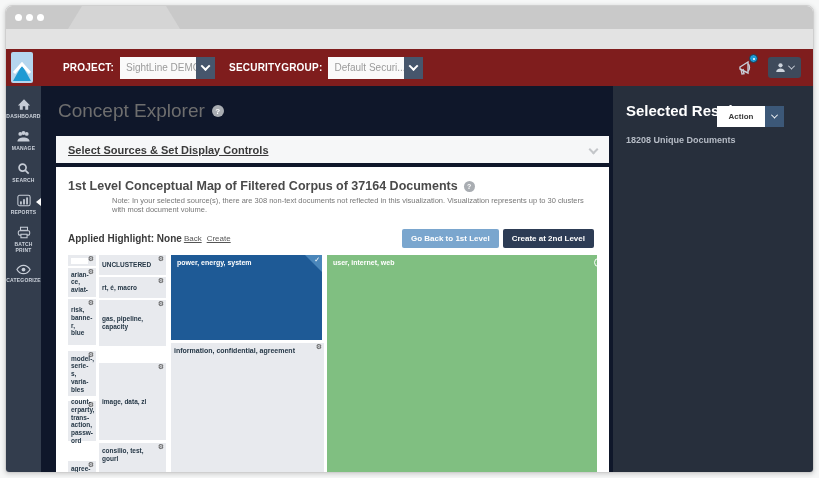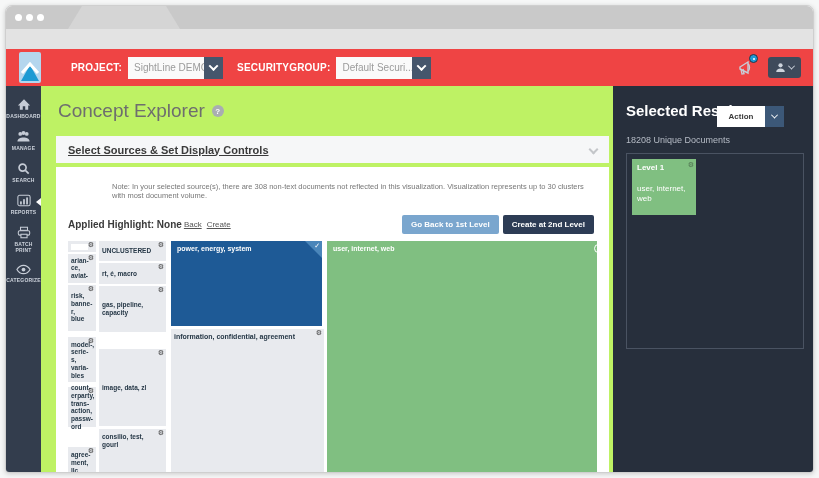--- a/index.html
+++ b/index.html
@@ -11,21 +11,21 @@
             box-shadow:0 1px 5px rgba(0,0,0,.18); }
 
   
   .titlebar { height:23px; background:#c9c9c9; position:relative; }
   .dot { position:absolute; top:8px; width:7px; height:7px; border-radius:50%; background:#fff; }
   .tab { position:absolute; left:62px; top:0; width:112px; height:23px; background:#d5d5d5;
          clip-path:polygon(14px 0, calc(100% - 14px) 0, 100% 100%, 0 100%); }
   .addressbar { height:20px; background:#e3e3e3; }
 
   
-  .navbar { height:37px; background:#ef4444; display:flex; align-items:center; padding:0 12px 0 13px; }
+  .navbar { height:37px; background:#7f1d1d; display:flex; align-items:center; padding:0 12px 0 5px; }
   .logo { width:22px; height:31px; margin-top:3px; align-self:flex-start; }
   .nav-label { color:#fff; font-size:10px; font-weight:bold; letter-spacing:.2px; white-space:nowrap; }
   .nav-select { width:76px; height:22px; background:#fafafa; color:#9b9b9b; font-size:10px;
                 display:flex; align-items:center; padding:0 6px; margin-left:6px; white-space:nowrap; overflow:hidden; }
   .nav-select-btn { width:19px; height:22px; background:#46566c; display:flex; align-items:center; justify-content:center; }
   .chev { width:7px; height:7px; border-right:2px solid #fff; border-bottom:2px solid #fff; transform:rotate(45deg) translate(-1px,-1px); }
   .chev.sm { width:5px; height:5px; border-width:1.5px; }
   .nav-right { margin-left:auto; display:flex; align-items:center; gap:12px; }
   .bullhorn-wrap { position:relative; width:20px; height:20px; }
   .badge { position:absolute; top:-4px; right:-2px; width:9px; height:9px; border-radius:50%;
@@ -38,21 +38,21 @@
   .app-body { display:flex; height:388px; }
 
   
   .sidebar { width:35px; background:#333d4d; padding-top:7px; display:flex; flex-direction:column; }
   .side-item { position:relative; display:flex; flex-direction:column; align-items:center; padding:5px 0 6px; }
   .side-item .lbl { font-size:5px; font-weight:bold; color:#cdd3dc; margin-top:2px; letter-spacing:.2px; text-align:center; line-height:1.2; }
   .active-arrow { position:absolute; right:0; top:9px; width:0; height:0;
                   border-top:4px solid transparent; border-bottom:4px solid transparent; border-right:5px solid #fbfbfb; }
 
   
-  .main { width:572px; background:#bef264; position:relative; }
+  .main { width:572px; background:#0f172a; position:relative; }
   .page-title { position:absolute; left:17px; top:14px; font-size:19px; color:#6e6e6e; display:flex; align-items:center; gap:7px; }
   .help { display:inline-flex; width:12px; height:12px; border-radius:50%; background:#a9adb2; color:#fff;
           font-size:8px; font-weight:bold; align-items:center; justify-content:center; }
   .help.sm { width:11px; height:11px; font-size:7px; }
   .sources-bar { position:absolute; left:15px; right:4px; top:50px; height:27px; background:#f6f7f8;
                  display:flex; align-items:center; padding:0 12px; }
   .sources-bar .txt { font-size:11px; font-weight:bold; color:#3a3a3a; text-decoration:underline; }
   .sources-bar .chev-lite { margin-left:auto; width:7px; height:7px; border-right:2px solid #c3c6c9; border-bottom:2px solid #c3c6c9; transform:rotate(45deg); }
   .panel { position:absolute; left:15px; right:4px; top:81px; bottom:0; background:#fff; padding:12px 12px 0 12px; }
   .map-title { font-size:12.5px; font-weight:bold; color:#4a4a4a; display:flex; align-items:center; gap:6px; }
@@ -83,21 +83,21 @@
   .circle-check { position:absolute; top:3px; right:4px; width:9px; height:9px; border:1px solid #fff;
                   border-radius:50%; color:#fff; font-size:6px; display:flex; align-items:center; justify-content:center; }
 
   
   .right-panel { flex:1; background:#272f3c; position:relative; }
   .rp-title { position:absolute; left:13px; top:16px; font-size:15px; font-weight:bold; color:#fff; }
   .action-group { position:absolute; right:29px; top:20px; display:flex; height:21px;padding-left:12px; }
   .action-main { background:#fff; color:#3a3a3a; font-size:8px; font-weight:bold; display:flex;
                  align-items:center; justify-content:center; width:48px; }
   .action-chev { width:19px; background:#3c5878; display:flex; align-items:center; justify-content:center; }
-  .rp-count { position:absolute; left:13px; top:49px; font-size:9px; color:#b6bcc6; }
+  .rp-count { position:absolute; left:13px; top:49px; font-size:9px; color:#b6bcc6;font-weight:bold; }
   .results-box { position:absolute; left:13px; top:67px; width:178px; height:196px; border:1px solid #4a5362; }
   .level-tile { position:absolute; left:5px; top:5px; width:64px; height:56px; background:#80bf81; }
   .level-tile .lt-name { position:absolute; left:5px; top:4px; font-size:8px; font-weight:bold; color:#fff; }
   .level-tile .lt-label { position:absolute; left:5px; top:25px; right:8px; font-size:8px; color:#fff; line-height:1.25; }
   .level-tile .gear { color:#4e7350; font-size:7px; top:2px; }
 </style>
 </head>
 <body>
 
 <div class="stage">
@@ -203,20 +203,24 @@
           <span>Concept Explorer</span>
           <span class="help">?</span>
         </div>
 
         <div class="sources-bar">
           <span class="txt">Select Sources &amp; Set Display Controls</span>
           <span class="chev-lite"></span>
         </div>
 
         <div class="panel">
+          <div class="map-title">
+            <span>1st Level Conceptual Map of Filtered Corpus of 37164 Documents</span>
+            <span class="help sm">?</span>
+          </div>
           <div class="note">Note: In your selected source(s), there are 308 non-text documents not reflected in this visualization. Visualization represents up to 30 clusters with most document volume.</div>
 
           <div class="controls-row">
             <span class="applied">Applied Highlight: None</span>
             <a class="mini-link">Back</a>
             <a class="mini-link">Create</a>
             <div class="btns">
               <div class="btn back">Go Back to 1st Level</div>
               <div class="btn analyze">Create at 2nd Level</div>
             </div>
@@ -289,24 +293,17 @@
 
       <div class="right-panel">
         <div class="rp-title">Selected Results</div>
         <div class="action-group">
           <div class="action-main">Action</div>
           <div class="action-chev">
               <span class="chev sm"></span>
             </div>
         </div>
         <div class="rp-count">18208 Unique Documents</div>
-        <div class="results-box">
-          <div class="level-tile">
-            <span class="lt-name">Level 1</span>
-            <span class="gear">⚙</span>
-            <span class="lt-label">user, internet, web</span>
-          </div>
-        </div>
       </div>
     </div>
 
   </div>
 </div>
 
 </body></html>

